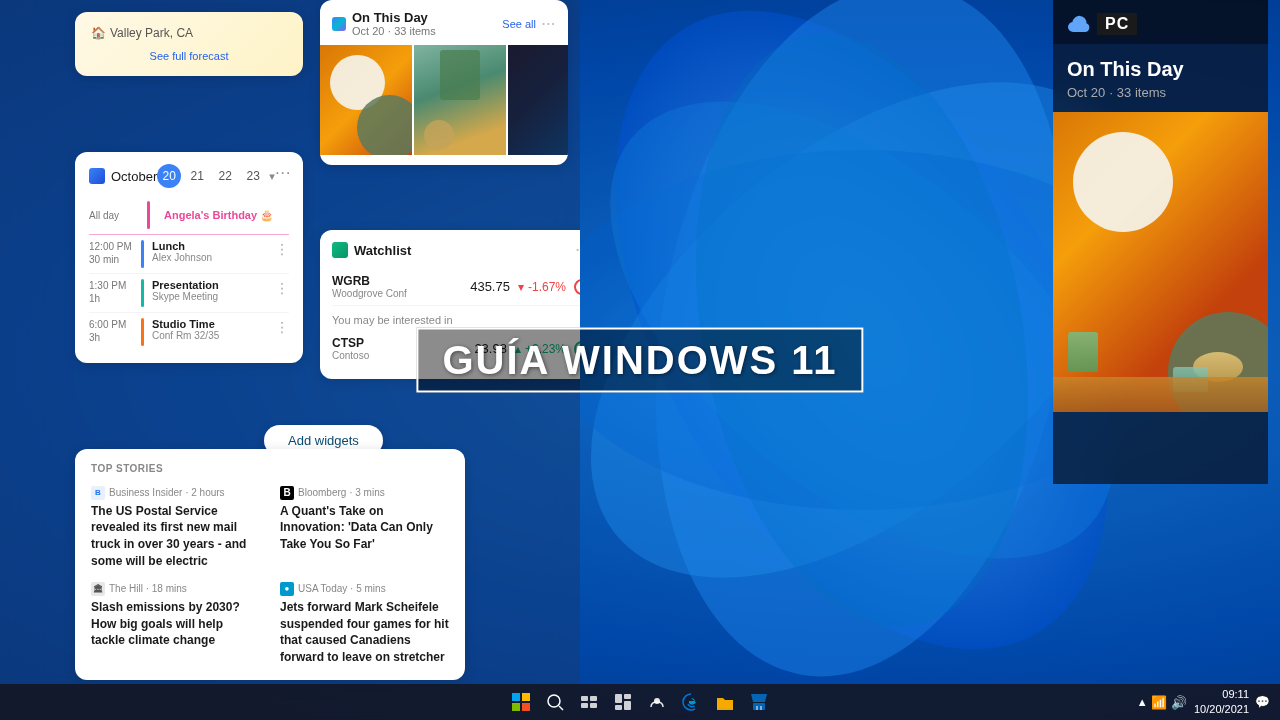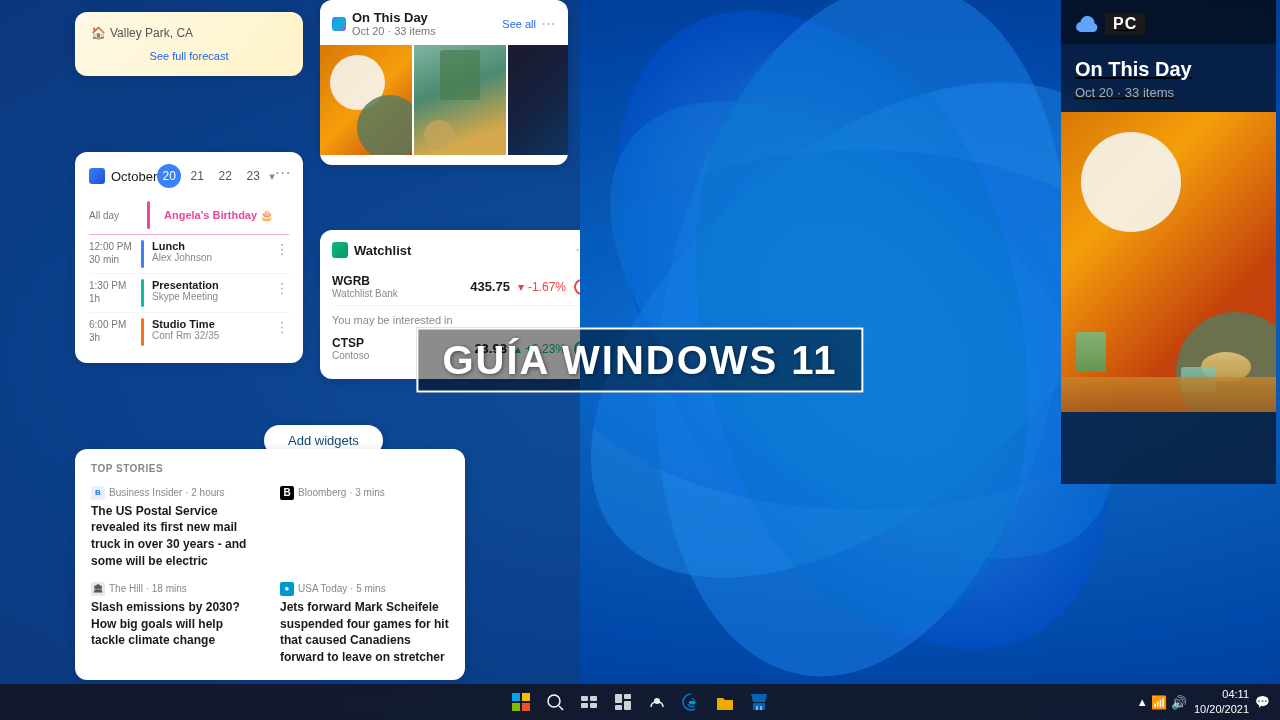--- a/index.html
+++ b/index.html
@@ -347,21 +347,21 @@
       font-size: 12px;
       font-weight: 600;
       color: #1a1a1a;
     }
     .stock-bank {
       font-size: 10px;
       color: #888;
     }
     .stock-price {
       font-size: 13px;
-      font-weight: 700;
+      font-weight: 400;
       color: #1a1a1a;
     }
     .stock-change {
       font-size: 12px;
       font-weight: 500;
       display: flex;
       align-items: center;
       gap: 4px;
     }
     .stock-change.neg { color: #ef4444; }
@@ -449,27 +449,26 @@
       font-size: 12px;
       font-weight: 600;
       color: #1a1a1a;
       line-height: 1.4;
     }
 
     
     .right-panel {
       position: absolute;
       top: 0;
-      right: 4px;
+      right: 12px;
       width: 215px;
       background: rgba(10, 20, 40, 0.75);
       backdrop-filter: blur(10px);
       z-index: 10;
       height: 484px;
-      text-decoration: underline;
     }
     .right-panel-header {
       display: flex;
       align-items: center;
       gap: 6px;
       padding: 12px 14px 8px;
       background: rgba(0,0,0,0.4);
     }
     .cloud-icon {
       width: 24px;
@@ -739,21 +738,21 @@
   <div class="stocks-widget">
     <div class="stocks-header">
       <div class="stocks-icon"></div>
       <span class="stocks-title">Watchlist</span>
       <span class="widget-dots" style="margin-left:auto">⋮</span>
     </div>
 
     <div class="stock-row">
       <div>
         <div class="stock-name">WGRB</div>
-        <div class="stock-bank">Watchlist Bank</div>
+        <div class="stock-bank">Woodgrove Conf</div>
       </div>
       <div style="display:flex;align-items:center;gap:8px">
         <span class="stock-price">435.75</span>
         <span class="stock-change neg">
           <span>▾</span>
           -1.67%
         </span>
         <span class="stock-circle neg" style="color:#ef4444">i</span>
       </div>
     </div>
@@ -788,20 +787,21 @@
           <span>Business Insider · 2 hours</span>
         </div>
         <div class="story-headline">The US Postal Service revealed its first new mail truck in over 30 years - and some will be electric</div>
       </div>
 
       <div class="story">
         <div class="story-source">
           <span class="story-source-icon bloomberg">B</span>
           <span>Bloomberg · 3 mins</span>
         </div>
+        <div class="story-headline">A Quant's Take on Innovation: 'Data Can Only Take You So Far'</div>
       </div>
 
       <div class="story">
         <div class="story-source">
           <span class="story-source-icon hill" style="color:#555">🏛</span>
           <span>The Hill · 18 mins</span>
         </div>
         <div class="story-headline">Slash emissions by 2030? How big goals will help tackle climate change</div>
       </div>
 
@@ -918,18 +918,18 @@
     </div>
   </div>
 
   <div class="taskbar-right">
     <div class="taskbar-sys">
       <span style="font-size:11px;color:white">▲</span>
       <span style="font-size:13px;color:white">📶</span>
       <span style="font-size:13px;color:white">🔊</span>
     </div>
     <div class="taskbar-time">
-      <div>04:11</div>
+      <div>09:11</div>
       <div>10/20/2021</div>
     </div>
     <span style="color:white;font-size:12px">💬</span>
   </div>
 </div>
 
 </body></html>

